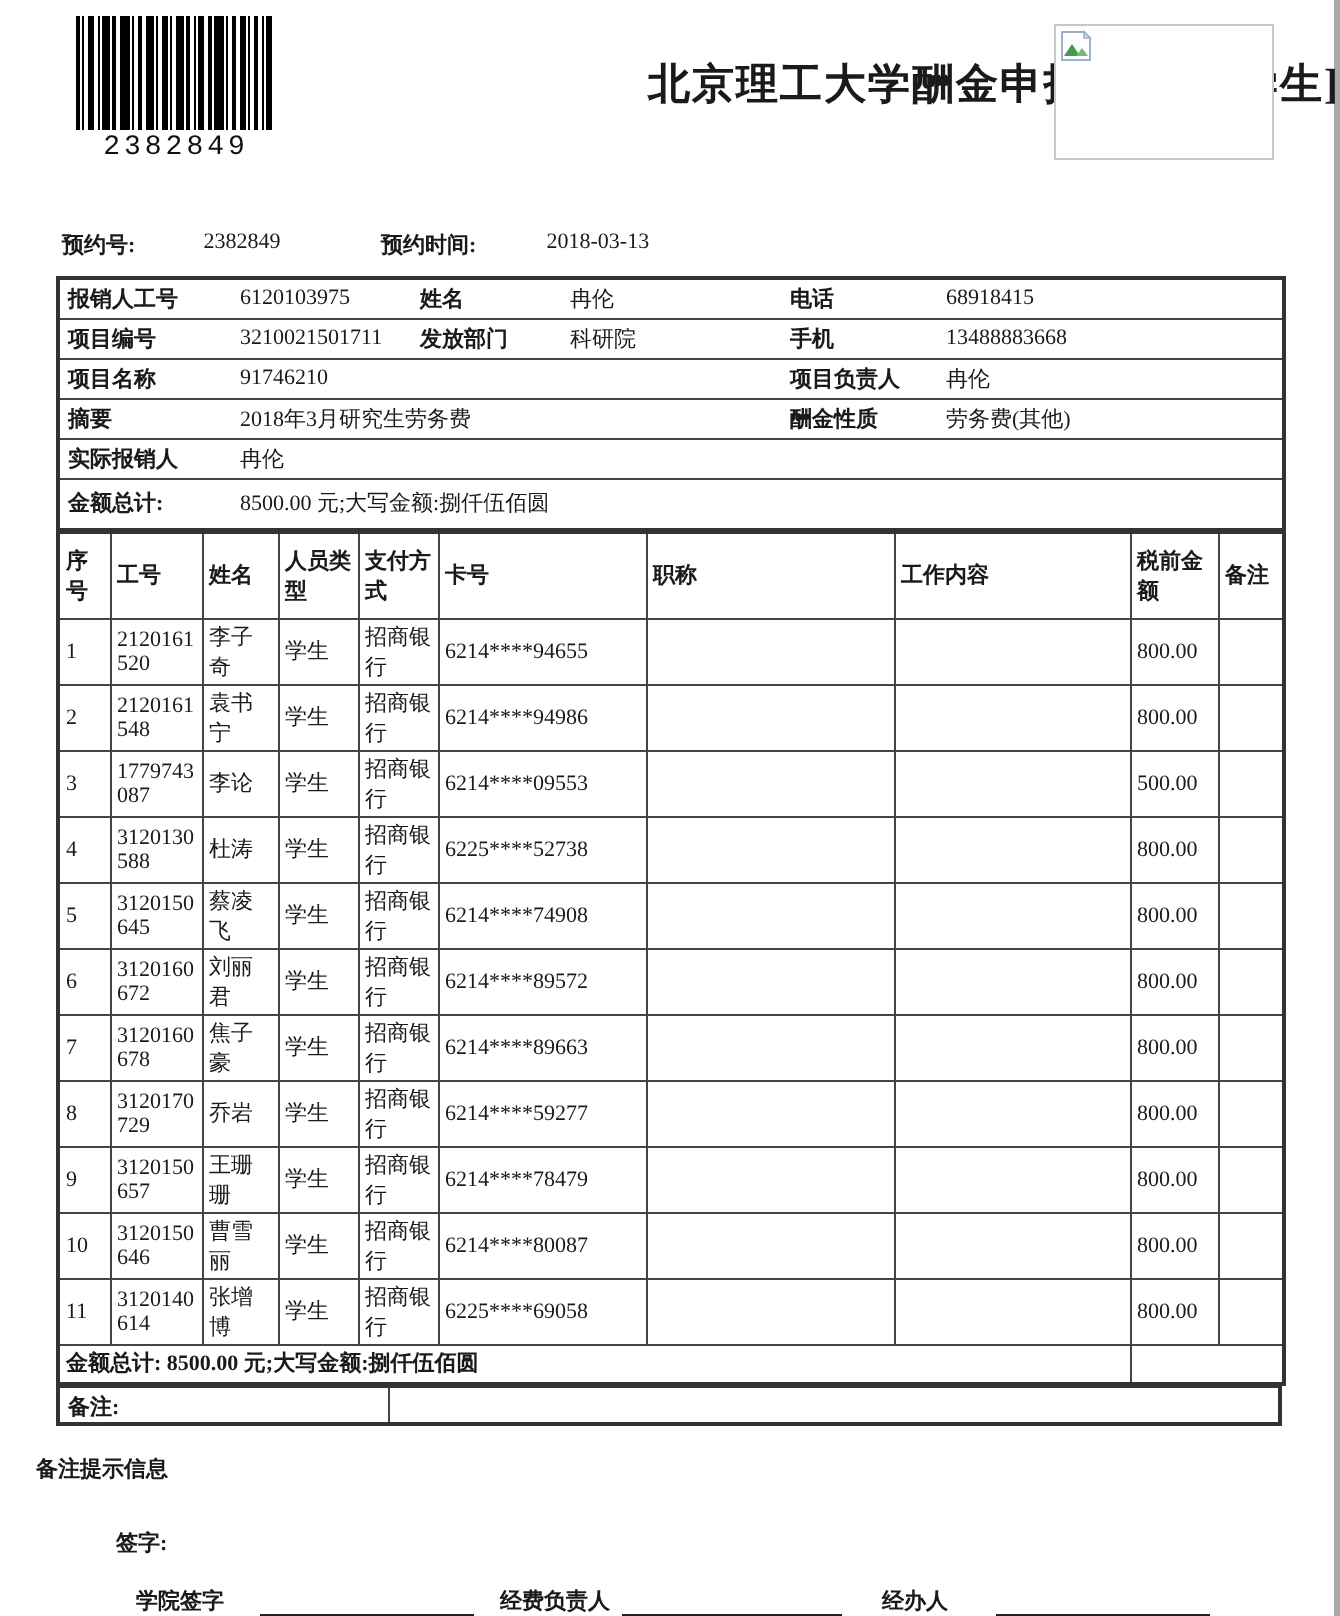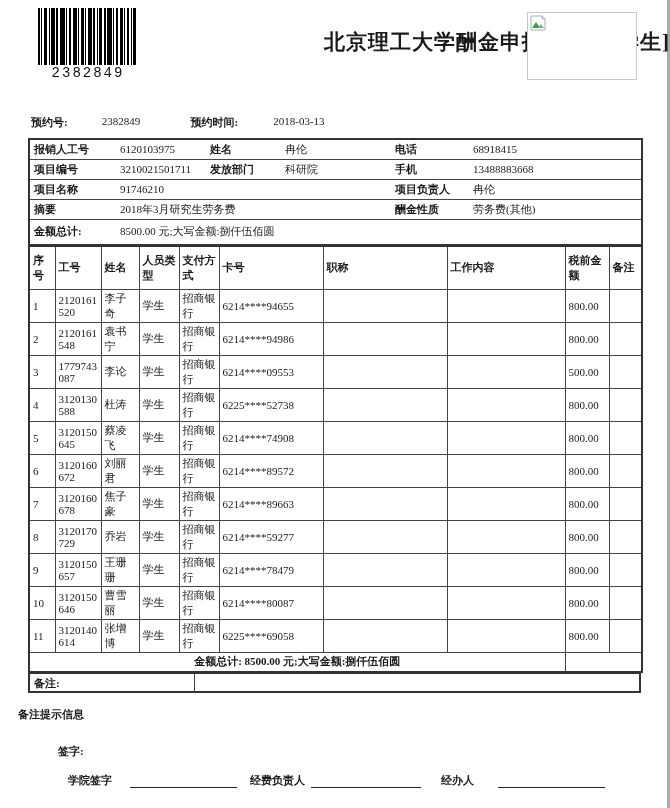--- a/index.html
+++ b/index.html
@@ -63,21 +63,21 @@
   .main-table th, .main-table td {
     border: 1px solid #444;
     padding: 1px 3px;
     text-align: left; vertical-align: middle;
     word-break: break-all; overflow: hidden;
     font-weight: normal;
   }
   .main-table thead th { font-weight: bold; height: 43px; }
   .main-table tbody td { height: 33px; }
   .main-table .total-cell {
-    text-align: center; font-weight: bold; height: 20px;
+    text-align: left; font-weight: bold; height: 20px;
   }
   
   .remark-strip {
     display: flex; margin-top: -1px;
     border: 2px solid #333;
     height: 21px;
   }
   .remark-label {
     width: 165px; border-right: 1px solid #444;
     padding: 2px 4px; font-weight: bold;
@@ -186,20 +186,24 @@
       <td colspan="3">91746210</td>
       <td class="lbl">项目负责人</td>
       <td>冉伦</td>
     </tr>
     <tr>
       <td class="lbl">摘要</td>
       <td colspan="3">2018年3月研究生劳务费</td>
       <td class="lbl">酬金性质</td>
       <td>劳务费(其他)</td>
     </tr>
+    <tr>
+      <td class="lbl">实际报销人</td>
+      <td colspan="5">冉伦</td>
+    </tr>
     <tr class="tall">
       <td class="lbl">金额总计:</td>
       <td colspan="5">8500.00 元;大写金额:捌仟伍佰圆</td>
     </tr>
   </tbody>
     </table>
 
   <table class="main-table">
     <colgroup>
       <col style="width:26px">

